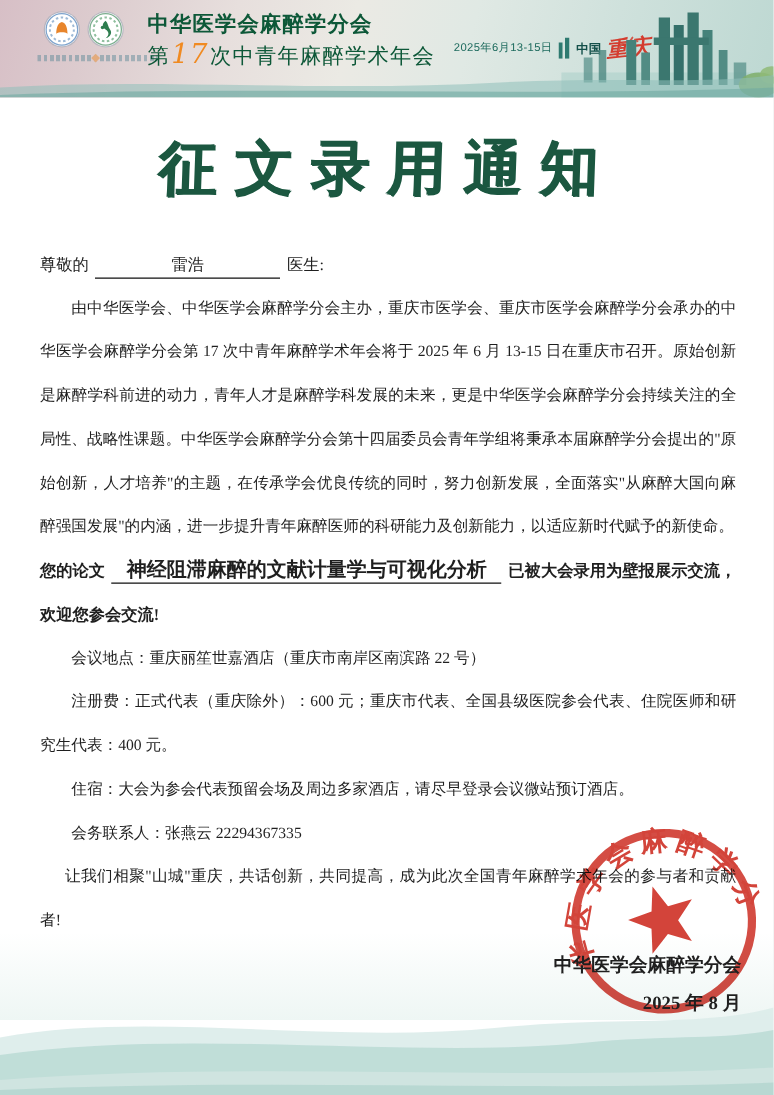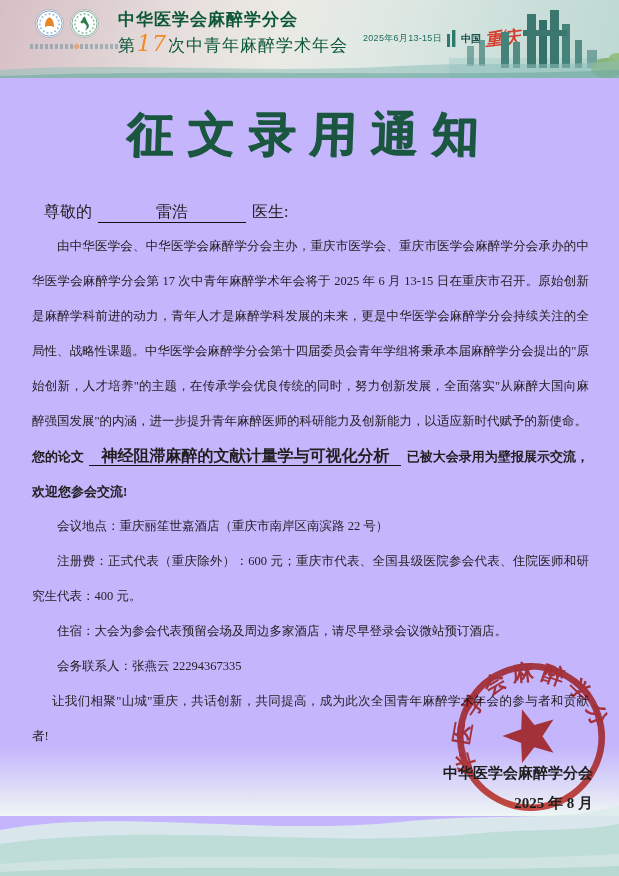--- a/index.html
+++ b/index.html
@@ -1,18 +1,18 @@
 <!DOCTYPE html>
 <html><head>
 <meta charset="utf-8">
 <style>
   html,body{margin:0;padding:0;background:#e8e8e8;}
   .page{
     position:relative; width:619px; height:876px; margin:0 auto;
-    background:#c4b5fd; overflow:hidden;
+    background:#ffffff; overflow:hidden;
     font-family:"Liberation Serif","DejaVu Serif",serif; color:#1f1f1f;
   }
   
   .banner{
     position:absolute; top:0; left:0; width:619px; height:78px;
     background:linear-gradient(105deg,#d7bfc6 0%,#dccbce 12%,#e7dfdd 30%,#ebeae4 45%,#e0e9e4 60%,#cfe1dc 78%,#bdd8d2 100%);
   }
   .banner-wave{position:absolute; bottom:0; left:0; width:619px; height:26px;}
   .logos{position:absolute; left:36px; top:10px; display:flex; gap:8px;}
   .logo{width:27px; height:27px; border-radius:50%; background:#fff; position:relative; box-shadow:0 0 0 1px rgba(120,150,170,.35);}
@@ -35,21 +35,21 @@
   .skyline{position:absolute; right:0; bottom:0;}
   
   .doc-title{
     position:absolute; top:103px; left:0; width:619px; text-align:center;
     font-size:47px; font-weight:bold; color:#1b5740; letter-spacing:14px;
     text-shadow:1px 1px 0 #1b5740; transform:skewX(-2deg);
     font-family:"DejaVu Serif","Liberation Serif",serif;
   }
   
   .content{position:absolute; top:194px; left:32px; width:557px; font-size:12.5px; line-height:35px; text-align:justify;}
-  .greeting{font-size:16px;margin-left:12px;}
+  .greeting{font-size:13px;}
   .name-underline{
     display:inline-block; width:148px; text-align:center;
     border-bottom:1.6px solid #111; line-height:20px; margin:0 2px;
   }
   .salutation{text-indent:2em; font-size:13.5px;}
   .para{text-indent:2em; margin:0;}
   .acceptance{font-weight:bold; font-size:13px; margin:0;}
   .paper-underline{
     display:inline-block; border-bottom:1.8px solid #111; font-size:16px;
     padding:0 12px; line-height:18px; margin:0 2px;

